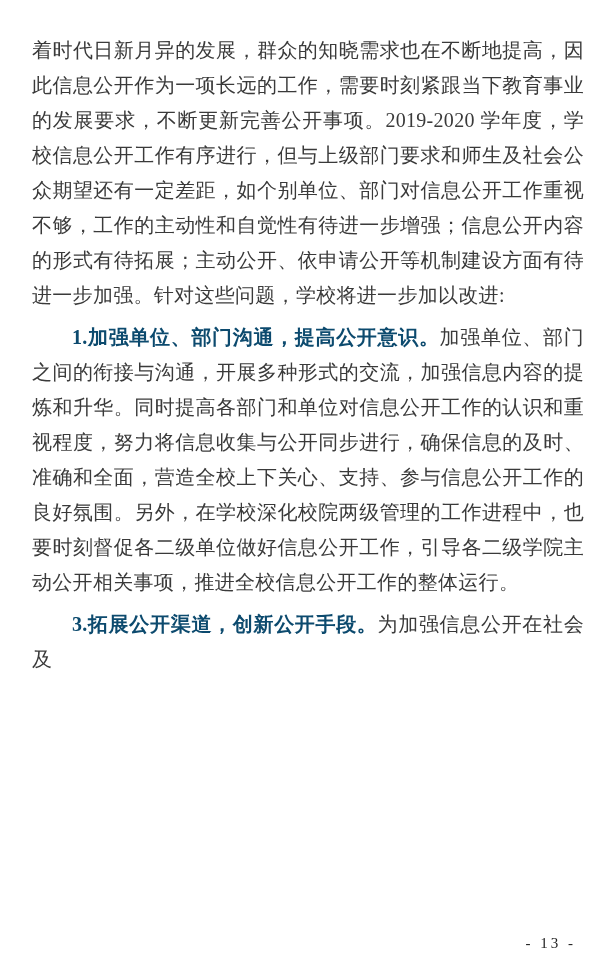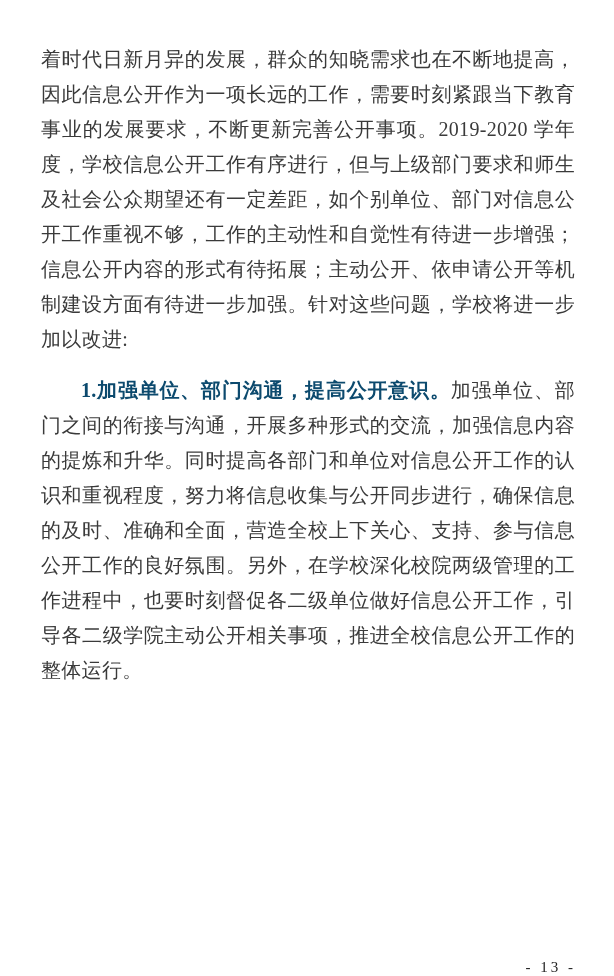--- a/index.html
+++ b/index.html
@@ -25,50 +25,53 @@
     top: 26px;
     width: 566px;
     color: #3a3a3a;
     font-size: 20px;
     line-height: 35px;
     letter-spacing: 0.3px;
     text-align: justify;
     text-justify: inter-ideograph;
   }
   .para {
-    margin: 16px;
+    margin: 7px;
     text-align: justify;
   }
   .para.indent {
     text-indent: 2em;
   }
   .lead {
     font-weight: bold;
     color: #0c4a6e;
   }
   .footer {
     position: absolute;
     right: 38px;
-    bottom: 0;
+    bottom: 24px;
     font-size: 15px;
     color: #222222;
     letter-spacing: 3px;
     font-family: "Liberation Serif", "DejaVu Serif", serif;
   }
 </style>
 </head>
 <body>
 
 <div class="page">
   <div class="textblock">
 
     <p class="para">着时代日新月异的发展，群众的知晓需求也在不断地提高，因此信息公开作为一项长远的工作，需要时刻紧跟当下教育事业的发展要求，不断更新完善公开事项。2019-2020 学年度，学校信息公开工作有序进行，但与上级部门要求和师生及社会公众期望还有一定差距，如个别单位、部门对信息公开工作重视不够，工作的主动性和自觉性有待进一步增强；信息公开内容的形式有待拓展；主动公开、依申请公开等机制建设方面有待进一步加强。针对这些问题，学校将进一步加以改进:</p>
 
     <p class="para indent">
       <span class="lead">1.加强单位、部门沟通，提高公开意识。</span><span>加强单位、部门之间的衔接与沟通，开展多种形式的交流，加强信息内容的提炼和升华。同时提高各部门和单位对信息公开工作的认识和重视程度，努力将信息收集与公开同步进行，确保信息的及时、准确和全面，营造全校上下关心、支持、参与信息公开工作的良好氛围。另外，在学校深化校院两级管理的工作进程中，也要时刻督促各二级单位做好信息公开工作，引导各二级学院主动公开相关事项，推进全校信息公开工作的整体运行。</span>
     </p>
 
 
+    <p class="para indent">
+      <span class="lead">3.拓展公开渠道，创新公开手段。</span><span>为加强信息公开在社会及</span>
+    </p>
 
   </div>
 
   <div class="footer">- 13 -</div>
 </div>
 
 </body></html>

